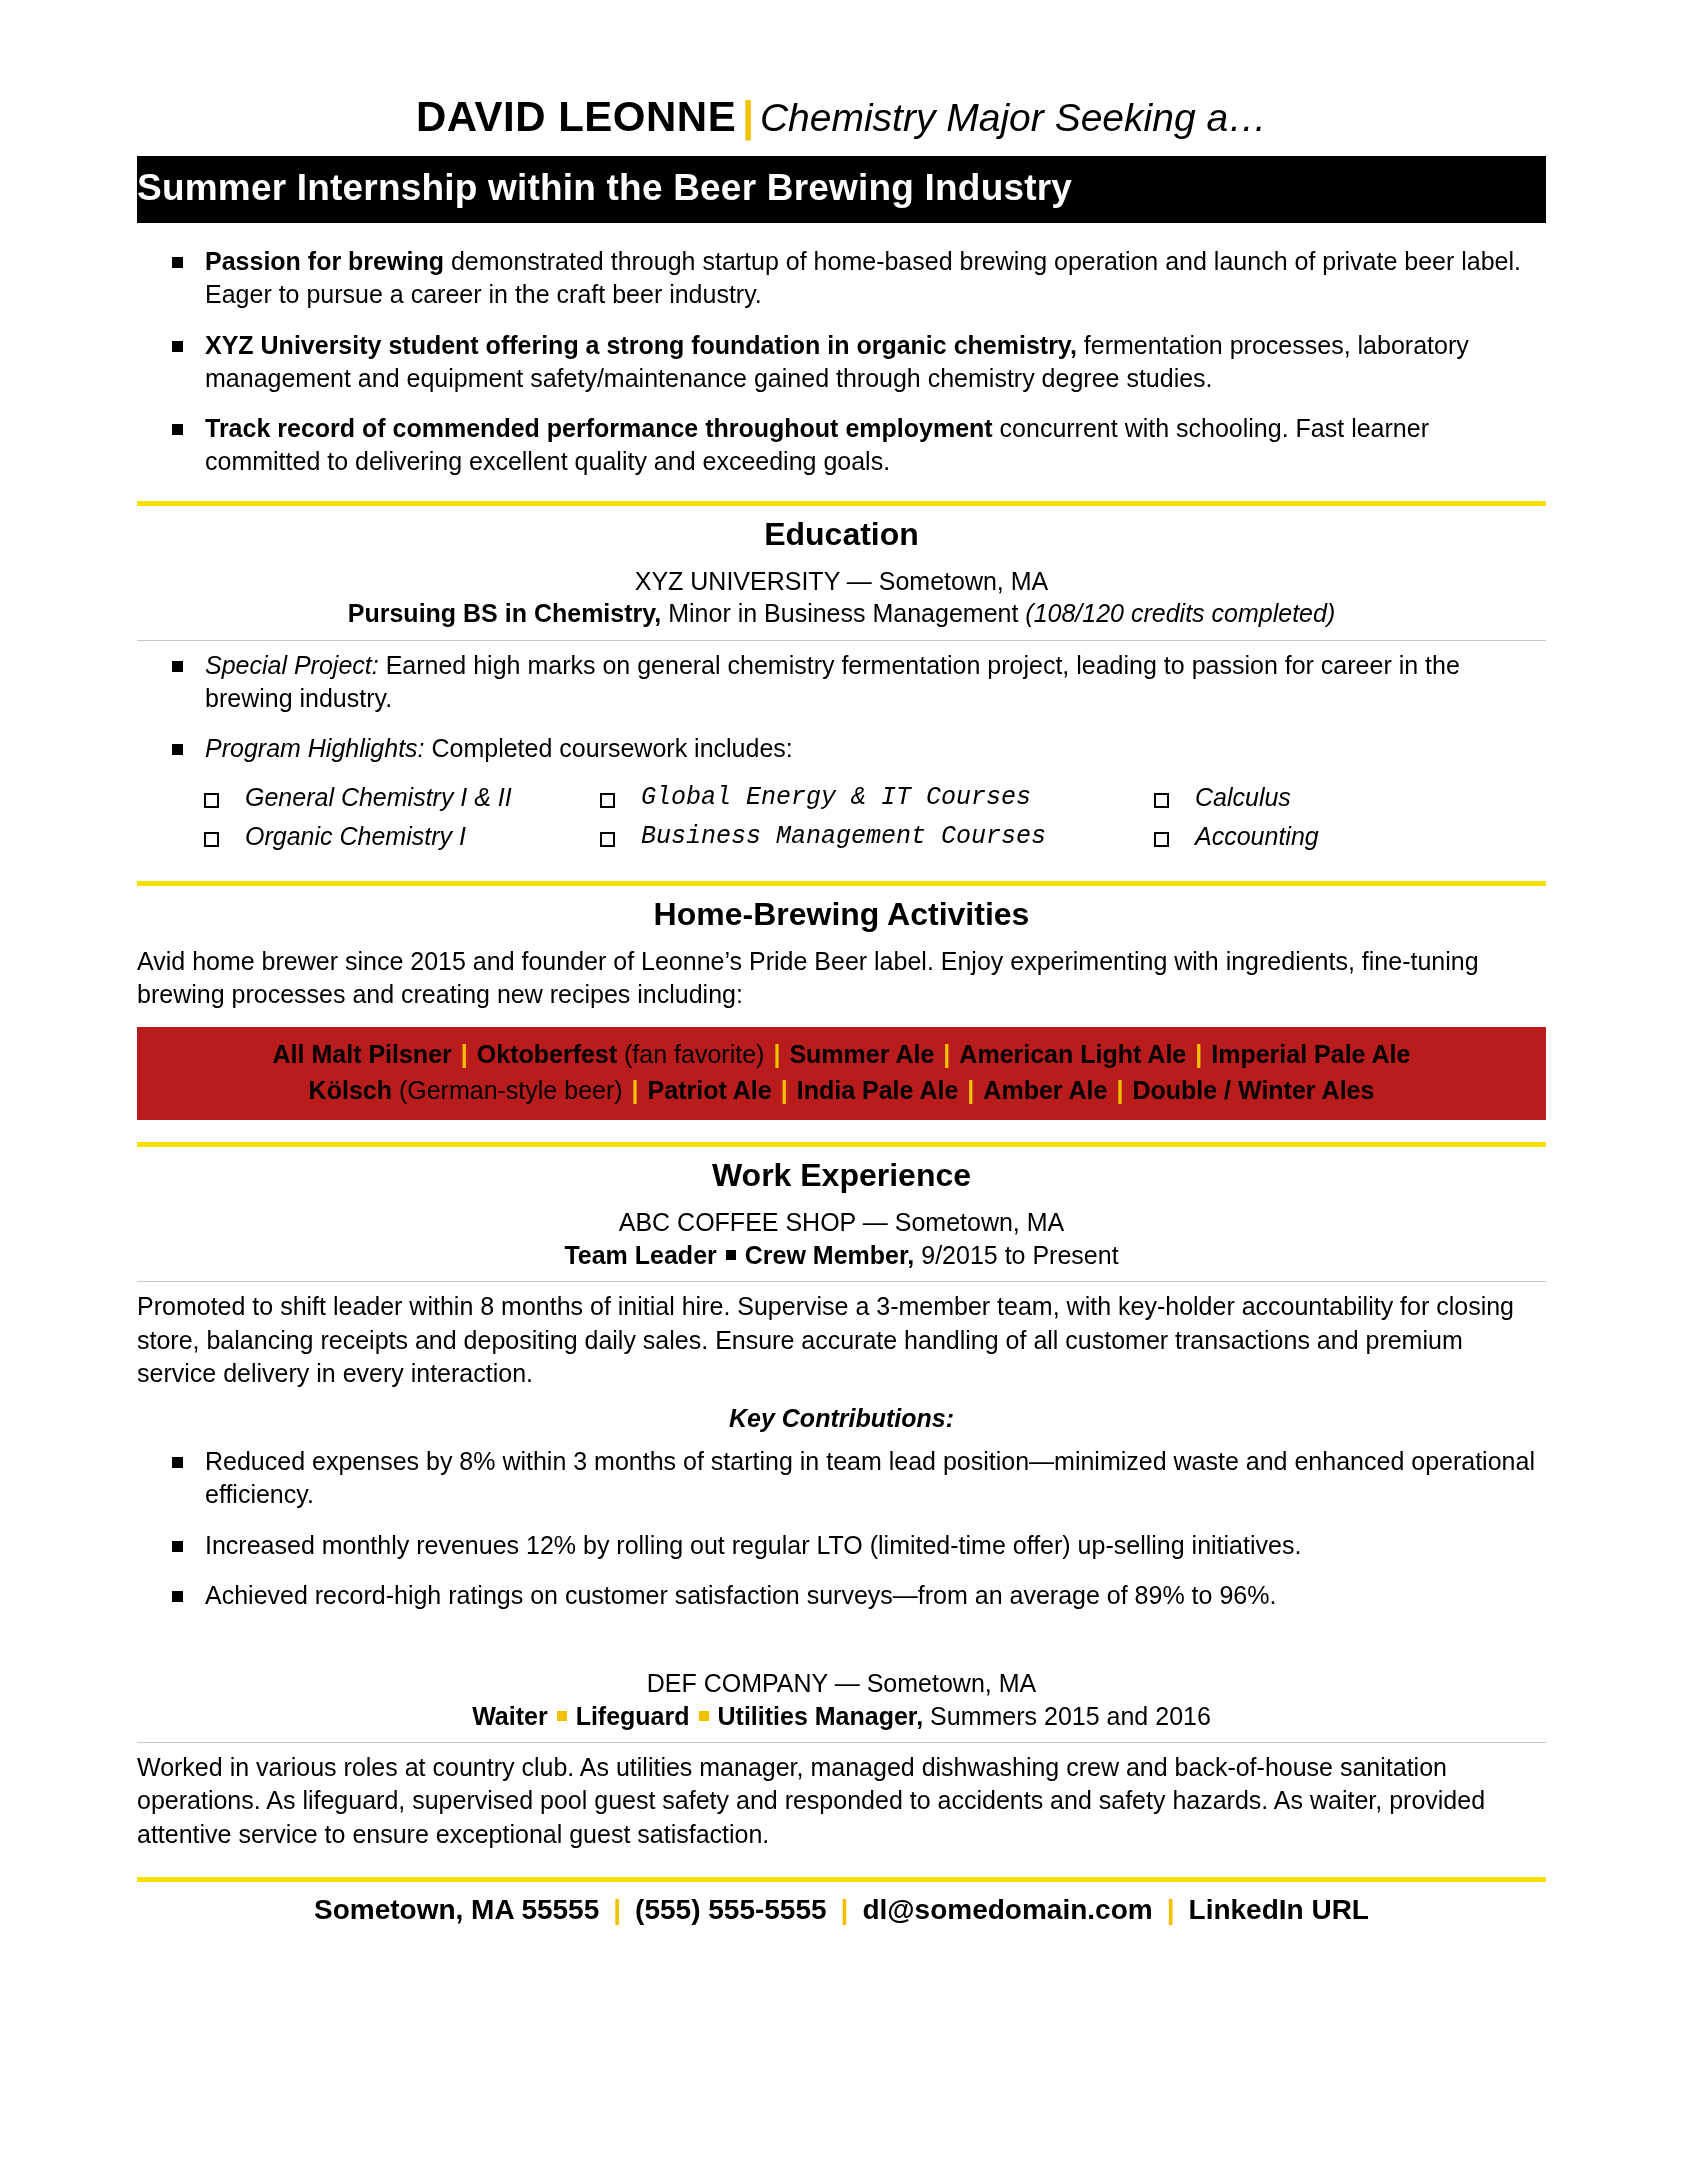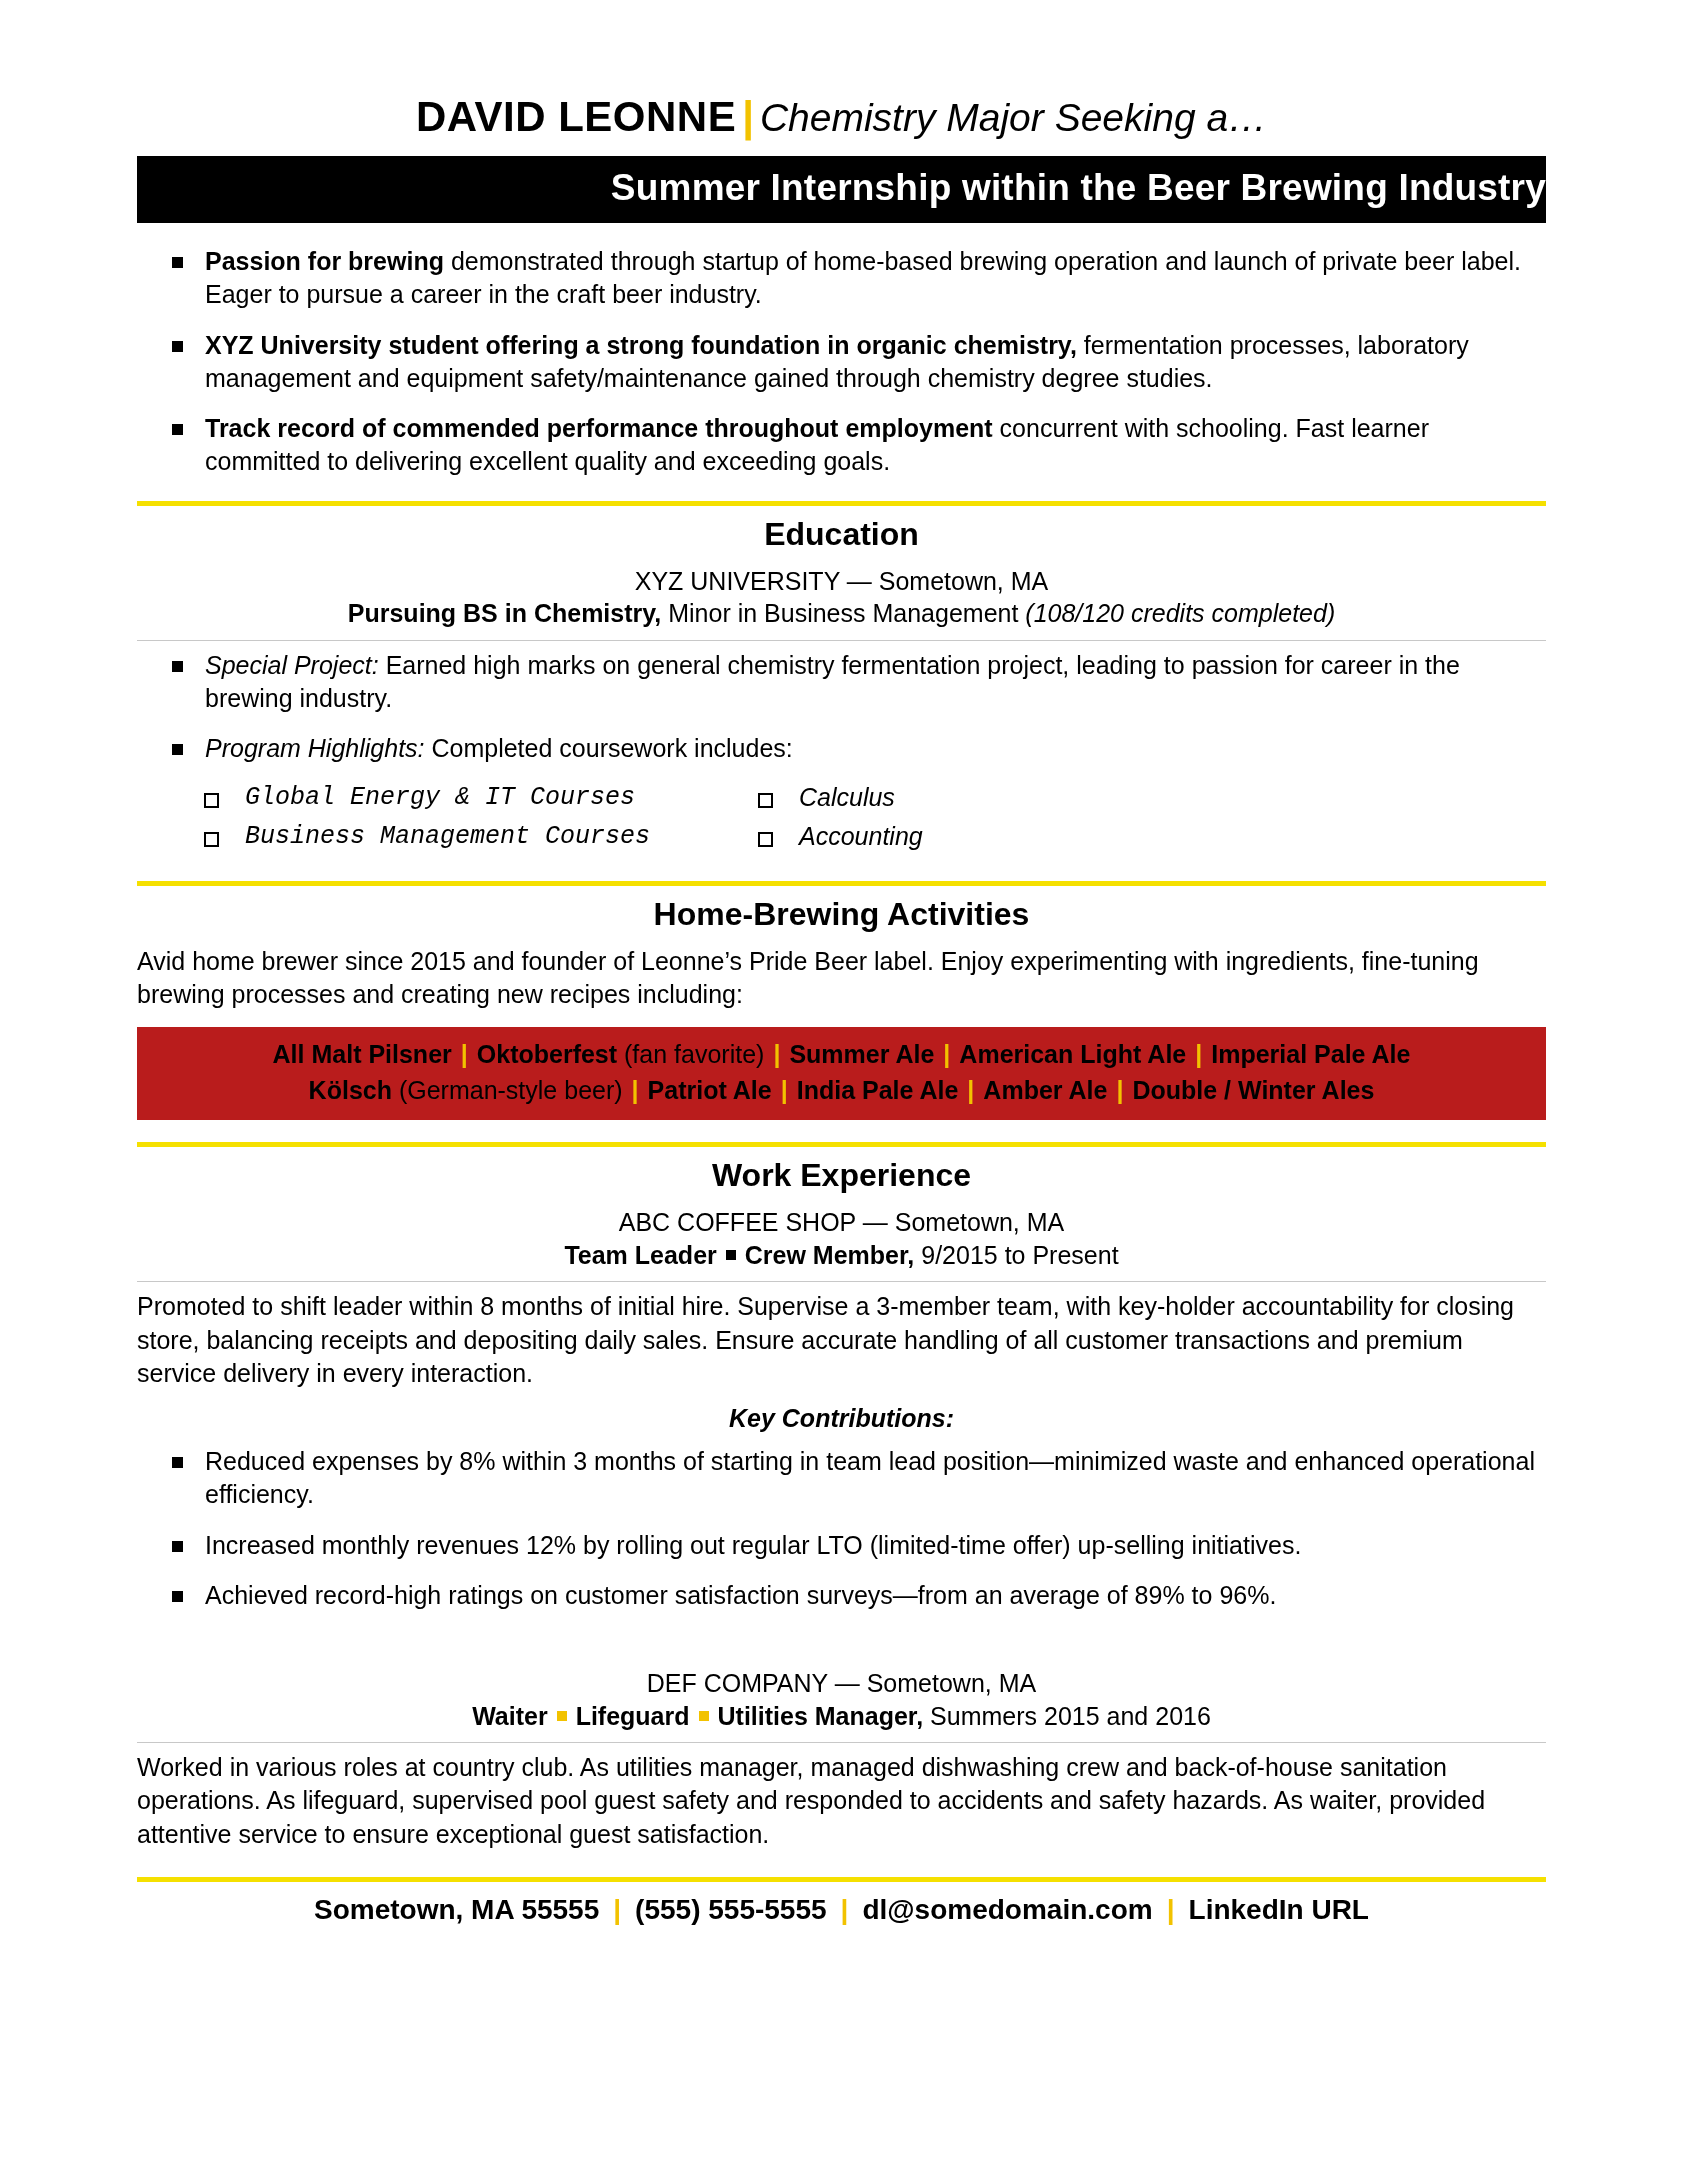--- a/index.html
+++ b/index.html
@@ -41,21 +41,21 @@
     padding: 0 6px;
   }
   .tagline {
     font-size: 39px;
     font-style: italic;
     font-weight: normal;
   }
   .title-bar {
     background: #000000;
     color: #ffffff;
-    text-align: right;
+    text-align: left;
     font-size: 37px;
     font-weight: bold;
     padding: 11px 0 14px 0;
     letter-spacing: 0.2px;
   }
 
   
   .summary {
     margin-top: 22px;
   }
@@ -236,20 +236,30 @@
     </div>
   </div>
   <div class="bullet-row">
     <span class="sq"></span>
     <div class="bullet-text">
       <i>Program Highlights:</i><span> Completed coursework includes:</span>
     </div>
   </div>
 
   <div class="course-grid">
+    <div class="course-col c1">
+      <div class="course-item">
+        <span class="hollow"></span>
+        <span class="course-label">General Chemistry I &amp; II</span>
+      </div>
+      <div class="course-item">
+        <span class="hollow"></span>
+        <span class="course-label">Organic Chemistry I</span>
+      </div>
+    </div>
     <div class="course-col c2">
       <div class="course-item">
         <span class="hollow"></span>
         <span class="course-label">Global Energy &amp; IT Courses</span>
       </div>
       <div class="course-item">
         <span class="hollow"></span>
         <span class="course-label">Business Management Courses</span>
       </div>
     </div>

